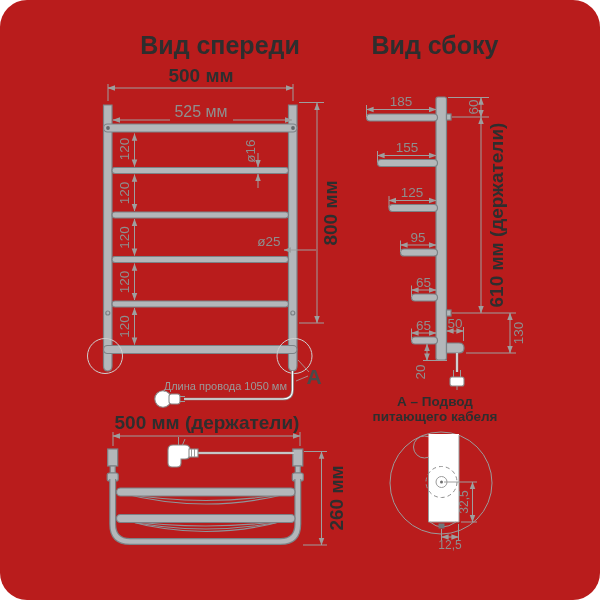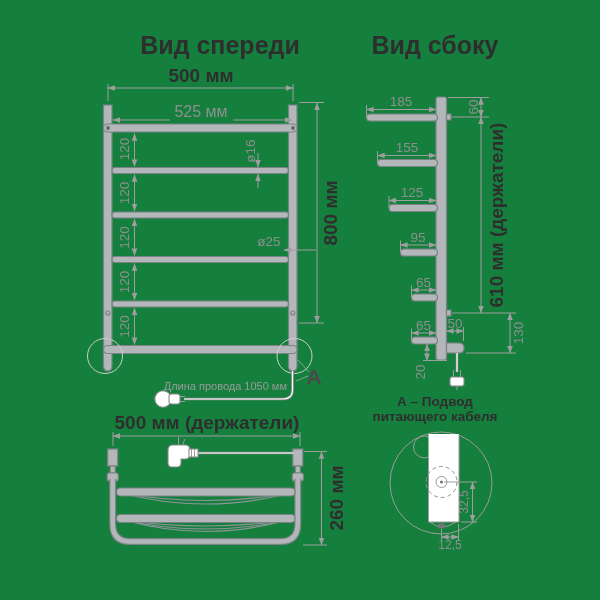--- a/index.html
+++ b/index.html
@@ -1,17 +1,17 @@
 <!DOCTYPE html>
 <html><head>
 <meta charset="utf-8">
 <style>
   html,body{margin:0;padding:0;background:#ffffff;}
-  .stage{position:relative;width:600px;height:600px;background:#15803d;overflow:hidden;
-         font-family:"Liberation Sans", sans-serif;}
+  .stage{position:relative;width:600px;height:600px;background:#b91c1c;overflow:hidden;
+         font-family:"Liberation Sans", sans-serif;border-radius:27px;}
   svg{position:absolute;left:0;top:0;}
   text{font-family:"Liberation Sans", sans-serif;}
   .t-title{font-size:25px;font-weight:700;fill:#2e2e2e;}
   .t-big{font-size:19px;font-weight:700;fill:#2e2e2e;}
   .t-dim{font-size:13.5px;fill:#8e8e8e;}
   .t-dim-lg{font-size:16px;fill:#8f8f8f;}
   .t-small{font-size:11px;fill:#9a9a9a;}
   .t-det{font-size:12px;fill:#8e8e8e;}
   .t-cap{font-size:13.5px;font-weight:700;fill:#2e2e2e;}
   .t-marker{font-size:21px;font-weight:700;fill:#4a4a4a;}

